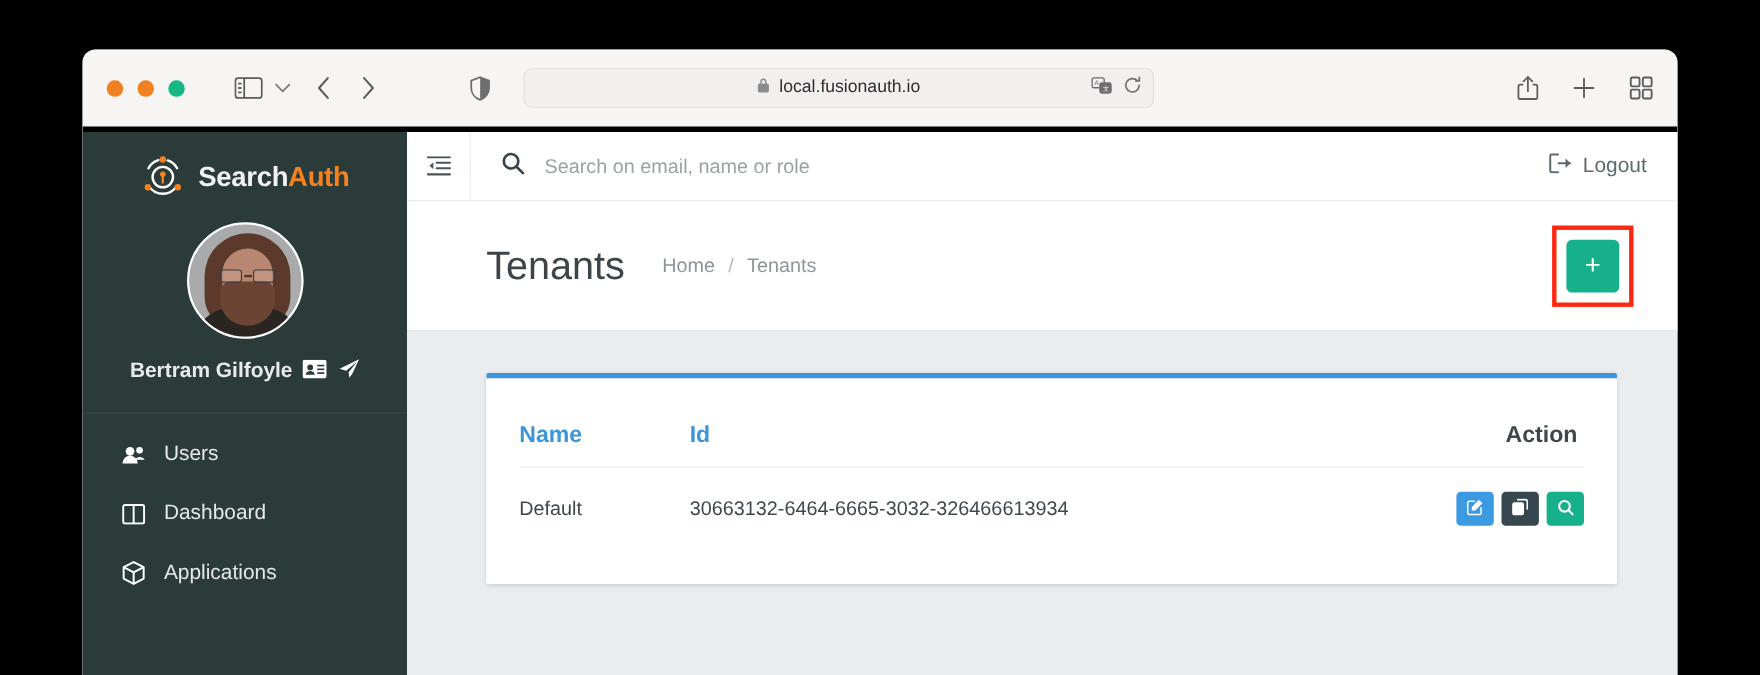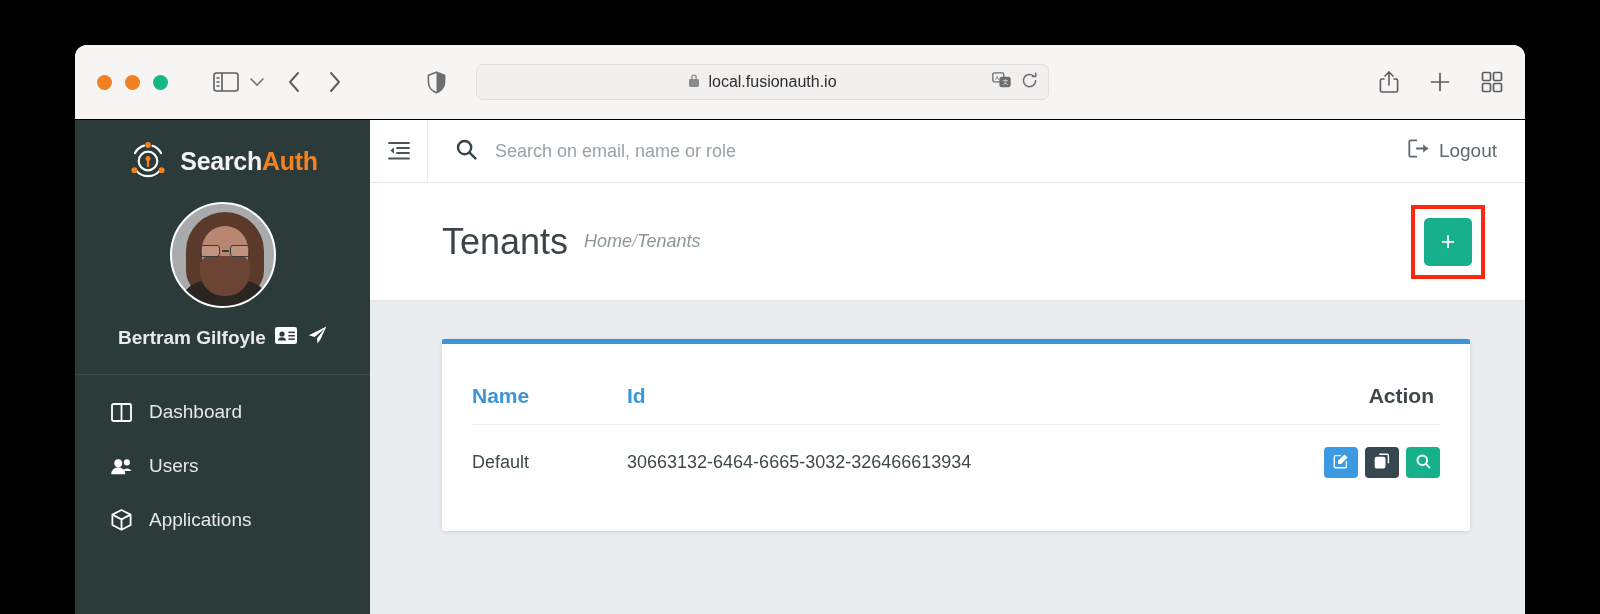--- a/index.html
+++ b/index.html
@@ -18,21 +18,21 @@
     background: #ffffff;
     border-radius: 12px 12px 0 0;
     overflow: hidden;
   }
 
   
   .browser-toolbar {
     position: relative;
     height: 75px;
     background: #f6f5f4;
-    border-bottom: 1px solid #000000;
+    border-bottom: 5px solid #000000;
     display: flex;
     align-items: center;
     padding: 0 22px;
   }
   .traffic-lights { display: flex; gap: 13px; align-items: center; }
   .tl { width: 15px; height: 15px; border-radius: 50%; }
   .tl.red { background: #f08021; }
   .tl.yellow { background: #f08021; }
   .tl.green { background: #14b884; }
   .tb-btn {
@@ -205,22 +205,22 @@
     background: #fff; height: 118px;
     display: flex; align-items: center;
     padding: 0 40px 0 72px;
     border-bottom: 1px solid #e3e6e8;
     position: relative;
   }
   .page-title {
     font-size: 36px; color: #3d4548; font-weight: normal;
   }
   .breadcrumb {
-    margin-left: 16px; display: flex; align-items: center; gap: 0;
-    font-size: 18px; color: #8d9699; font-style: italic;
+    margin-left: 34px; display: flex; align-items: center; gap: 12px;
+    font-size: 18px; color: #8d9699;
   }
   .breadcrumb .sep { color: #b4bbbd; }
   .add-wrap {
     margin-left: auto;
     border: 4px solid #fe2810;
     padding: 9px;
     background: #fff;
   }
   .add-btn {
     width: 48px; height: 48px;
@@ -416,37 +416,37 @@
             </span>
           </span>
         </div>
       </div>
 
       <div class="sidebar-sep"></div>
 
       <div class="nav">
         <div class="nav-item">
           <span class="ic">
-            <svg width="21" height="19" viewBox="0 0 21 19" fill="none" stroke="currentColor" stroke-width="1.8">
-              <rect x="1" y="1" width="19" height="17" rx="1.6"></rect>
-              <line x1="10.5" y1="1" x2="10.5" y2="18"></line>
-            </svg>
-          </span>
-          <span>Dashboard</span>
-        </div>
-        <div class="nav-item">
-          <span class="ic">
             <svg width="24" height="19" viewBox="0 0 24 19" fill="currentColor">
               <circle cx="9" cy="6" r="4.3"></circle>
               <path d="M1.4 18 a7.6 7.6 0 0 1 15.2 0 Z"></path>
               <circle cx="18.4" cy="5" r="3.3"></circle>
               <path d="M13.8 14.4 a5.6 5.6 0 0 1 9.6 0 Z"></path>
             </svg>
           </span>
           <span>Users</span>
+        </div>
+        <div class="nav-item">
+          <span class="ic">
+            <svg width="21" height="19" viewBox="0 0 21 19" fill="none" stroke="currentColor" stroke-width="1.8">
+              <rect x="1" y="1" width="19" height="17" rx="1.6"></rect>
+              <line x1="10.5" y1="1" x2="10.5" y2="18"></line>
+            </svg>
+          </span>
+          <span>Dashboard</span>
         </div>
         <div class="nav-item">
           <span class="ic">
             <svg width="21" height="22" viewBox="0 0 21 22" fill="none" stroke="currentColor" stroke-width="1.8" stroke-linejoin="round">
               <path d="M10.5 1 L19.6 5.6 V16 L10.5 20.8 L1.4 16 V5.6 Z"></path>
               <polyline points="1.4,5.6 10.5,10.4 19.6,5.6"></polyline>
               <line x1="10.5" y1="10.4" x2="10.5" y2="20.8"></line>
             </svg>
           </span>
           <span>Applications</span>

